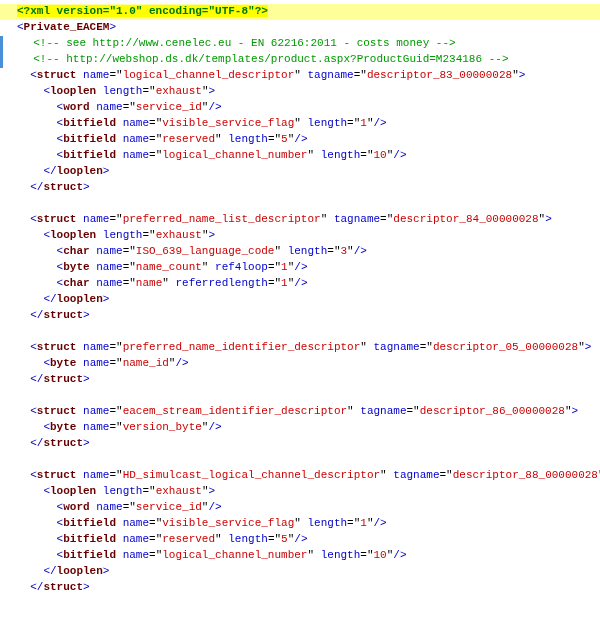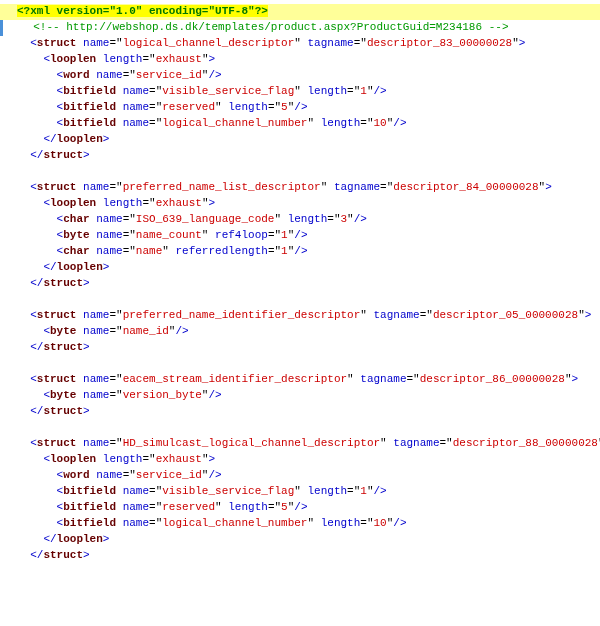--- a/index.html
+++ b/index.html
@@ -35,20 +35,28 @@
     }
   </style>
 </head>
 <body>
 
 <div class="code-container">
   <div id="lines-container">
       <div class="line" style="background: rgb(255, 255, 153);">
         <div style="width: 10px; min-width: 10px; border-right: 1px solid rgb(221, 221, 221); margin-right: 3px;"></div>
         <div class="line-content"><span style="background:#ffff00;color:#007700;font-weight:bold">&lt;?xml version="1.0" encoding="UTF-8"?&gt;</span></div>
+      </div>
+      <div class="line">
+        <div style="width: 10px; min-width: 10px; border-right: 1px solid rgb(221, 221, 221); margin-right: 3px;"></div>
+        <div class="line-content"><span style="color:#0000cc;">&lt;</span><span style="color:#660000;font-weight:bold;">Private_EACEM</span><span style="color:#0000cc;">&gt;</span></div>
+      </div>
+      <div class="line" style="border-left: 3px solid rgb(74, 144, 217);">
+        <div style="width: 10px; min-width: 10px; border-right: 1px solid rgb(221, 221, 221); margin-right: 3px;"></div>
+        <div class="line-content">  <span style="color:#009900;">&lt;!-- see http://www.cenelec.eu - EN 62216:2011 - costs money --&gt;</span></div>
       </div>
       <div class="line" style="border-left: 3px solid rgb(74, 144, 217);">
         <div style="width: 10px; min-width: 10px; border-right: 1px solid rgb(221, 221, 221); margin-right: 3px;"></div>
         <div class="line-content">  <span style="color:#009900;">&lt;!-- http://webshop.ds.dk/templates/product.aspx?ProductGuid=M234186 --&gt;</span></div>
       </div>
       <div class="line">
         <div style="width: 10px; min-width: 10px; border-right: 1px solid rgb(221, 221, 221); margin-right: 3px;"></div>
         <div class="line-content">  <span style="color:#0000cc;">&lt;</span><span style="color:#660000;font-weight:bold;">struct</span> <span style="color:#0000cc;">name</span>="<span style="color:#cc0000;">logical_channel_descriptor</span>" <span style="color:#0000cc;">tagname</span>="<span style="color:#cc0000;">descriptor_83_00000028</span>"<span style="color:#0000cc;">&gt;</span></div>
       </div>
       <div class="line">

